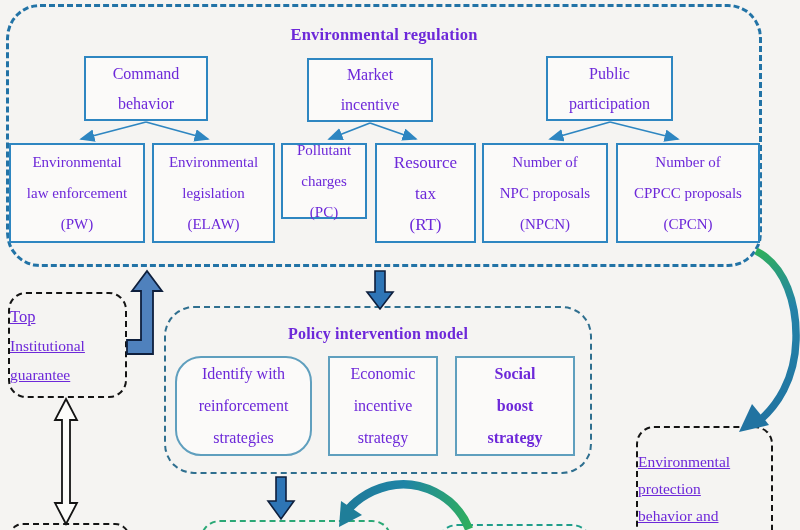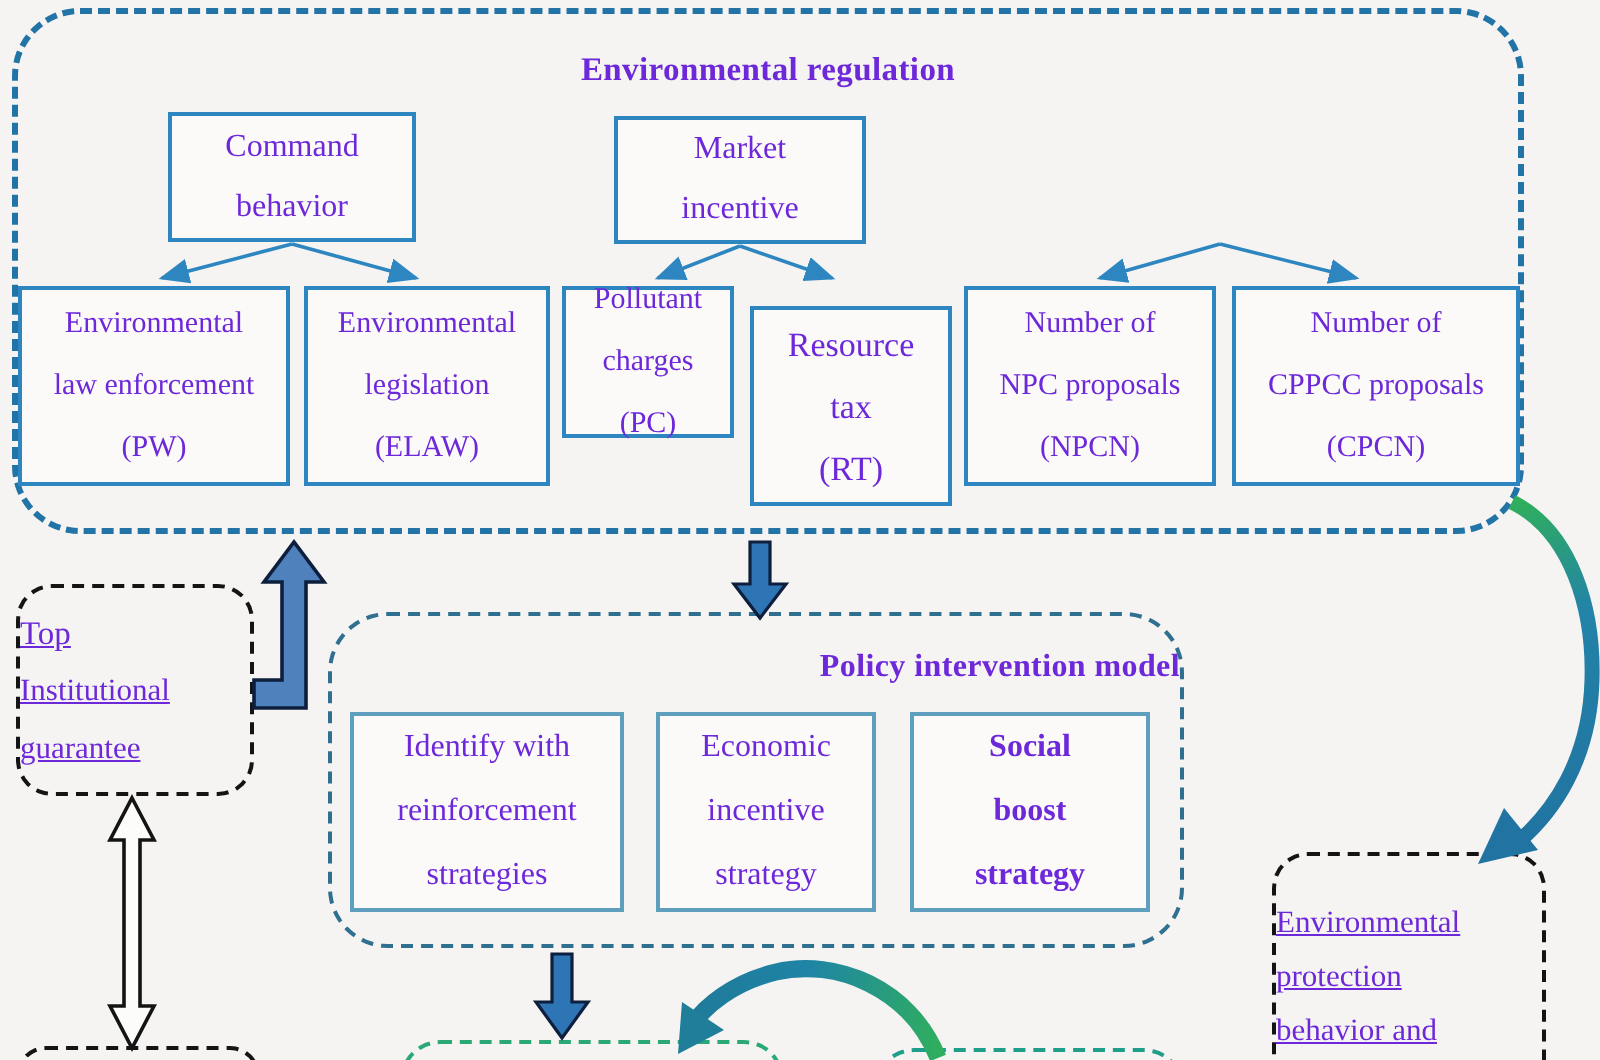--- a/index.html
+++ b/index.html
@@ -47,37 +47,41 @@
   </div>
 
   <div class="abs node cat" style="left:84px; top:56px; width:124px; height:65px;">
     <div class="ln">Command</div>
     <div class="ln">behavior</div>
   </div>
   <div class="abs node cat" style="left:307px; top:58px; width:126px; height:64px;">
     <div class="ln">Market</div>
     <div class="ln">incentive</div>
   </div>
+  <div class="abs node cat" style="left:546px; top:56px; width:127px; height:65px;">
+    <div class="ln">Public</div>
+    <div class="ln">participation</div>
+  </div>
 
   <div class="abs node" style="left:9px; top:143px; width:136px; height:100px;">
     <div class="ln">Environmental</div>
     <div class="ln">law enforcement</div>
     <div class="ln">(PW)</div>
   </div>
   <div class="abs node" style="left:152px; top:143px; width:123px; height:100px;">
     <div class="ln">Environmental</div>
     <div class="ln">legislation</div>
     <div class="ln">(ELAW)</div>
   </div>
   <div class="abs node" style="left:281px; top:143px; width:86px; height:76px;">
     <div class="ln">Pollutant</div>
     <div class="ln">charges</div>
     <div class="ln">(PC)</div>
   </div>
-  <div class="abs node rt" style="left:375px; top:153px; width:101px; height:100px;">
+  <div class="abs node rt" style="left:375px; top:143px; width:101px; height:100px;">
     <div class="ln">Resource</div>
     <div class="ln">tax</div>
     <div class="ln">(RT)</div>
   </div>
   <div class="abs node" style="left:482px; top:143px; width:126px; height:100px;">
     <div class="ln">Number of</div>
     <div class="ln">NPC proposals</div>
     <div class="ln">(NPCN)</div>
   </div>
   <div class="abs node" style="left:616px; top:143px; width:144px; height:100px;">
@@ -86,24 +90,24 @@
     <div class="ln">(CPCN)</div>
   </div>
 
   <div class="abs blackdash" style="left:8px; top:292px; width:119px; height:106px; justify-content:center;">
     <div class="ln" style="font-size:16.5px;">Top</div>
     <div class="ln">Institutional</div>
     <div class="ln">guarantee</div>
   </div>
 
   <div class="abs region" style="left:164px; top:306px; width:428px; height:168px; border-width:2.5px; border-color:#2f6f8f; border-radius:30px;">
-    <div class="region-title" style="top:17px; font-size:16px;text-align:right;">Policy intervention model</div>
+    <div class="region-title" style="top:17px; font-size:16px;">Policy intervention model</div>
   </div>
 
-  <div class="abs node strategy" style="left:175px; top:356px; width:137px; height:100px;">
+  <div class="abs node strategy" style="left:175px; top:356px; width:137px; height:100px;border-radius:26px;">
     <div class="ln">Identify with</div>
     <div class="ln">reinforcement</div>
     <div class="ln">strategies</div>
   </div>
   <div class="abs node strategy" style="left:328px; top:356px; width:110px; height:100px;">
     <div class="ln">Economic</div>
     <div class="ln">incentive</div>
     <div class="ln">strategy</div>
   </div>
   <div class="abs node strategy" style="left:455px; top:356px; width:120px; height:100px;font-weight:bold;">

